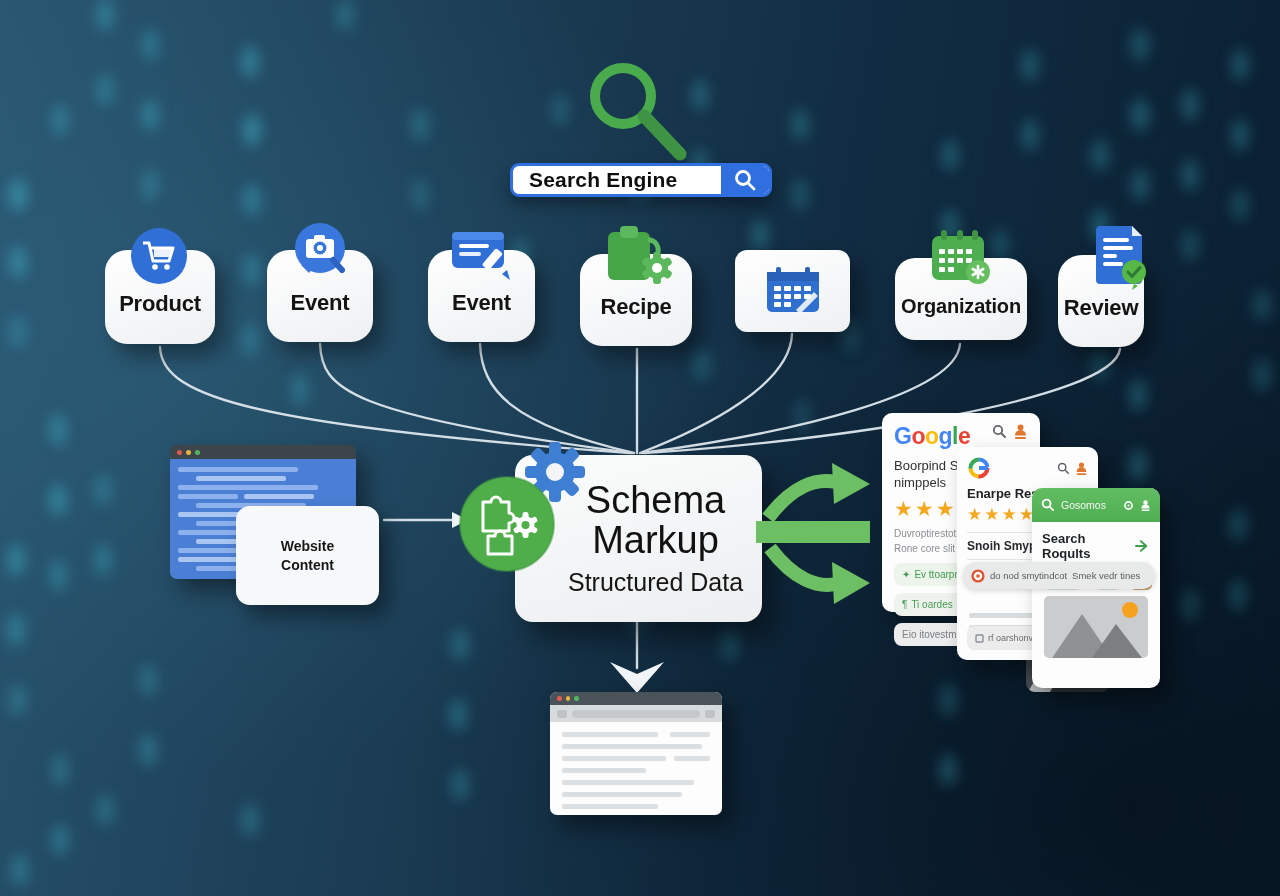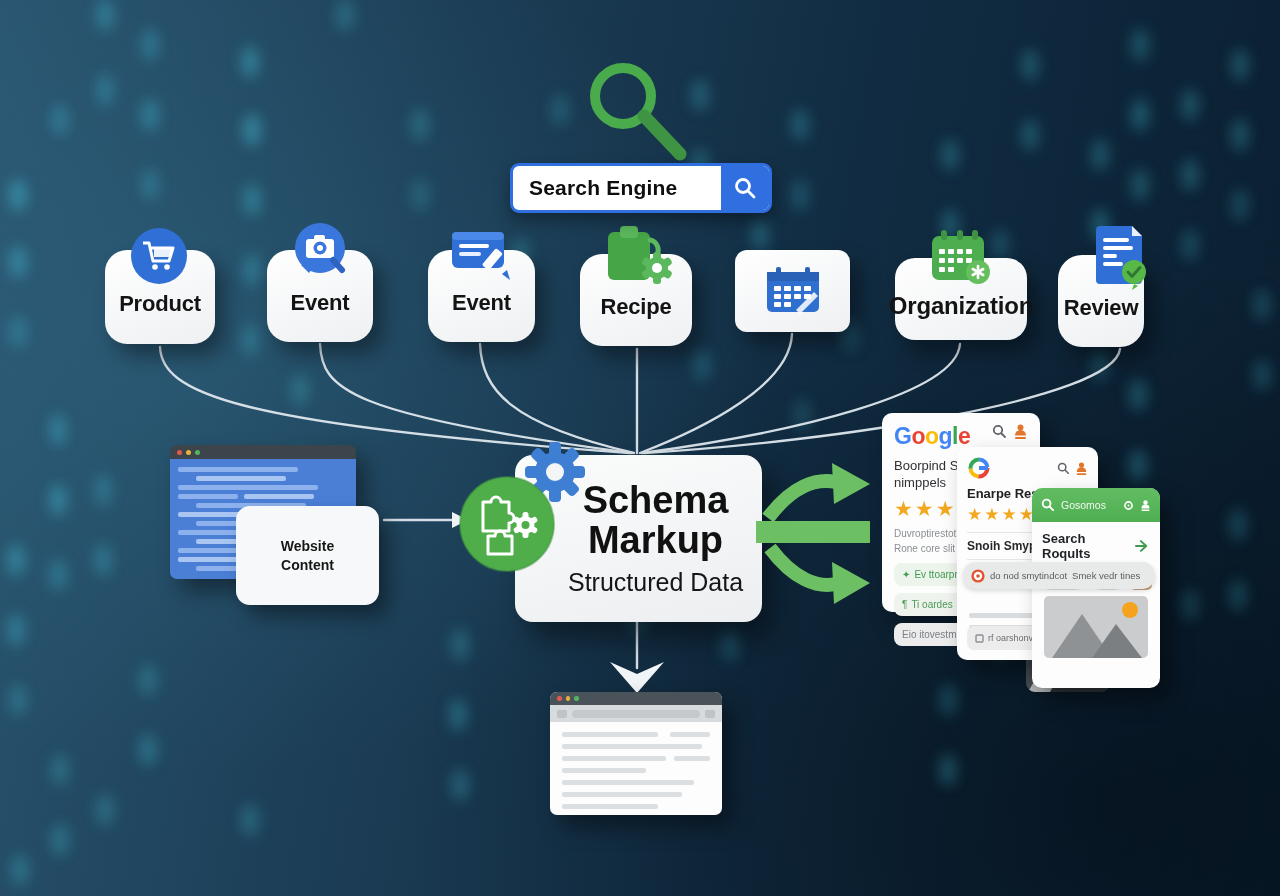--- a/index.html
+++ b/index.html
@@ -6,34 +6,34 @@
   *{box-sizing:border-box;}
   #stage{position:relative;width:1280px;height:896px;overflow:hidden;
     font-family:"Liberation Sans","DejaVu Sans",sans-serif;
     background:
       radial-gradient(1200px 900px at 88% 90%, rgba(2,10,18,0.55), transparent 60%),
       radial-gradient(900px 700px at 16% 38%, rgba(62,130,160,0.25), transparent 62%),
       linear-gradient(100deg,#2a5570 0%,#1c3e56 32%,#112c42 62%,#0a1d2e 100%);}
   .abs{position:absolute;}
   svg{display:block;}
   
-  .search-bar{left:510px;top:163px;width:262px;height:50px;background:#fff;border:3px solid #2f6fe0;
+  .search-bar{left:510px;top:163px;width:262px;height:34px;background:#fff;border:3px solid #2f6fe0;
     border-radius:9px;display:flex;align-items:stretch;z-index:4;box-shadow:0 8px 16px rgba(0,0,0,.35);overflow:hidden;}
   .search-text{flex:1;display:flex;align-items:center;padding-left:16px;font-size:21px;font-weight:700;color:#0e0e0e;letter-spacing:.2px;}
   .search-btn{width:48px;background:#2f6fe0;display:flex;align-items:center;justify-content:center;border:0;cursor:pointer;}
   
   .type-card{background:linear-gradient(160deg,#ffffff,#eef0f2);border-radius:22px;z-index:2;
     display:flex;align-items:center;justify-content:center;box-shadow:10px 12px 20px rgba(0,0,0,.38);}
   .type-label{font-size:22px;font-weight:600;color:#141414;letter-spacing:-.2px;padding-top:14px;}
   .badge{z-index:3;}
   
   .schema-box{left:515px;top:455px;width:247px;height:167px;background:linear-gradient(165deg,#fbfcfc,#eceef0);
     border-radius:18px;z-index:2;box-shadow:12px 16px 26px rgba(0,0,0,.42);
     display:flex;flex-direction:column;align-items:center;justify-content:center;padding-left:34px;}
-  .schema-title{font-size:38px;font-weight:700;color:#111;line-height:1.06;}
+  .schema-title{font-size:38px;font-weight:400;color:#111;line-height:1.06;}
   .schema-sub{font-size:25px;font-weight:400;color:#161616;margin-top:8px;}
   
   .mini-browser{border-radius:7px;overflow:hidden;box-shadow:10px 12px 22px rgba(0,0,0,.42);}
   .mb-head{height:14px;background:#3c444c;display:flex;align-items:center;gap:4px;padding-left:7px;}
   .dot{width:5px;height:5px;border-radius:50%;}
   .website-card{left:236px;top:506px;width:143px;height:99px;background:#f7f8f9;border-radius:14px;z-index:3;
     display:flex;flex-direction:column;align-items:center;justify-content:center;box-shadow:10px 12px 20px rgba(0,0,0,.4);}
   .website-card div{font-size:14px;font-weight:700;color:#161616;line-height:1.3;}
   
   .serp{background:#fdfdfd;border-radius:10px;box-shadow:10px 12px 22px rgba(0,0,0,.42);}
@@ -240,21 +240,21 @@
           <rect x="30" y="28" width="7" height="5" rx="1"></rect>
           <rect x="40" y="28" width="7" height="5" rx="1"></rect>
         <rect x="10" y="36" width="7" height="5" rx="1"></rect>
           <rect x="20" y="36" width="7" height="5" rx="1"></rect>
       </g>
       <path d="M32 44 L50 26 l4 4 -18 18 z" fill="#fff" opacity=".85"></path>
     </svg>
   </div>
 
   <div class="abs type-card" style="left:895px;top:258px;width:132px;height:82px;border-radius:20px">
-    <div class="type-label" style="font-size:24px">Organization</div>
+    <div class="type-label" style="font-size:20px">Organization</div>
   </div>
   <svg class="abs badge" style="left:928px;top:228px" width="66" height="62" viewBox="0 0 66 62">
     <rect x="4" y="8" width="52" height="44" rx="7" fill="#4cae4e"></rect>
     <rect x="13" y="2" width="6" height="10" rx="3" fill="#3f9441"></rect>
     <rect x="29" y="2" width="6" height="10" rx="3" fill="#3f9441"></rect>
     <rect x="44" y="2" width="6" height="10" rx="3" fill="#3f9441"></rect>
     <g fill="#fff">
       <rect x="11" y="21" width="6" height="5" rx="1"></rect>
         <rect x="20" y="21" width="6" height="5" rx="1"></rect>
         <rect x="29" y="21" width="6" height="5" rx="1"></rect>

